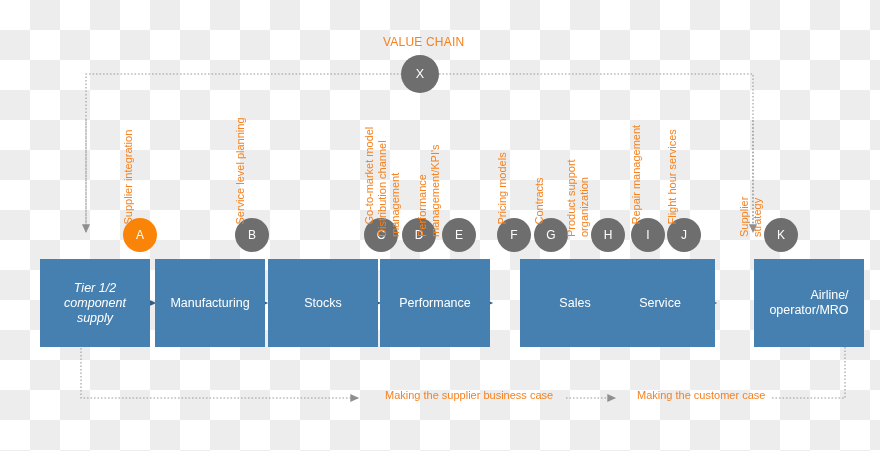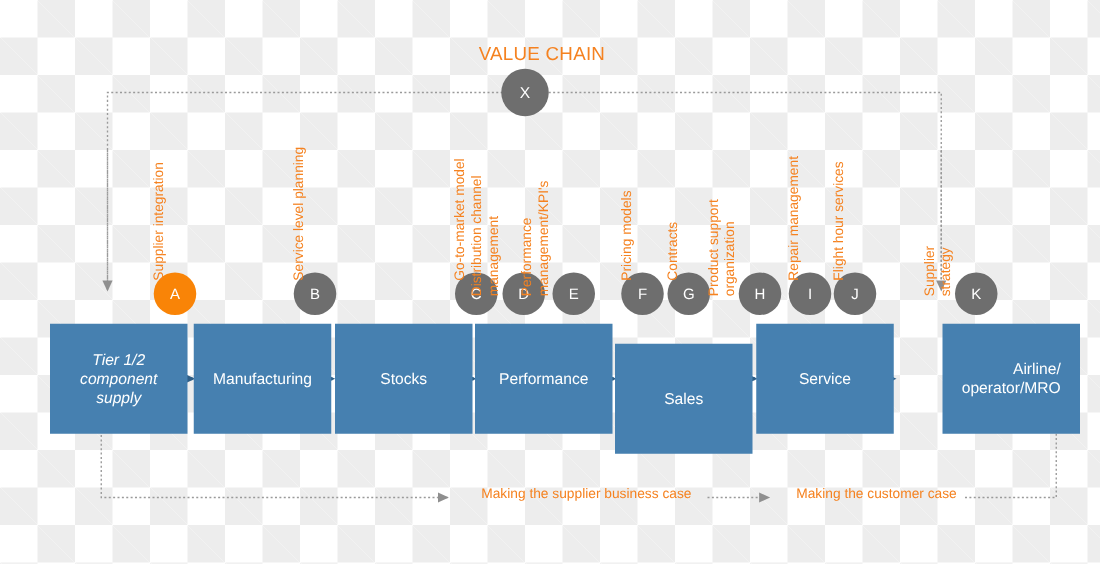--- a/index.html
+++ b/index.html
@@ -17,21 +17,21 @@
     background-image:
       linear-gradient(45deg,#ededed 25%,transparent 25%,transparent 75%,#ededed 75%),
       linear-gradient(45deg,#ededed 25%,transparent 25%,transparent 75%,#ededed 75%);
     background-size:60px 60px;
     background-position:0 0, 30px 30px;
   }
   #svg-layer{position:absolute;left:0;top:0;width:880px;height:451px;}
 
   .vchain-title{
     position:absolute;left:383px;top:35px;
-    font-size:15px;color:#F58220;letter-spacing:.2px;white-space:nowrap;
+    font-size:12px;color:#F58220;letter-spacing:.2px;white-space:nowrap;
   }
 
   .node-circle{
     position:absolute;width:34px;height:34px;border-radius:50%;
     background:#6E6E6E;color:#ffffff;
     display:flex;align-items:center;justify-content:center;
     font-size:12px;
   }
   .node-circle.accent{background:#F98407;}
   .node-circle.big{width:38px;height:38px;font-size:12.5px;}
@@ -161,21 +161,21 @@
     <div class="vlabel" style="left: 762.5px; top: 212px;">Supplier
 strategy</div>
   </div>
 <div id="boxes-root">
     <div class="pbox" style="left: 40px; font-style: italic;">Tier 1/2
 component
 supply</div>
     <div class="pbox" style="left: 155px;">Manufacturing</div>
     <div class="pbox" style="left: 268px; text-align: center;">Stocks</div>
     <div class="pbox" style="left: 380px;">Performance</div>
-    <div class="pbox" style="left: 492px; margin-top: 16px;">Sales</div>
+    <div class="pbox" style="left: 520px;">Sales</div>
     <div class="pbox" style="left: 605px;">Service</div>
     <div class="pbox" style="left: 754px; text-align: right;">Airline/
 operator/MRO</div>
   </div>
 <div id="flowlabels-root">
     <div class="flowlabel" style="left: 385px; top: 389px;">Making the supplier business case</div>
     <div class="flowlabel" style="left: 637px; top: 389px; text-align: center;">Making the customer case</div>
   </div>
 
 </body></html>

